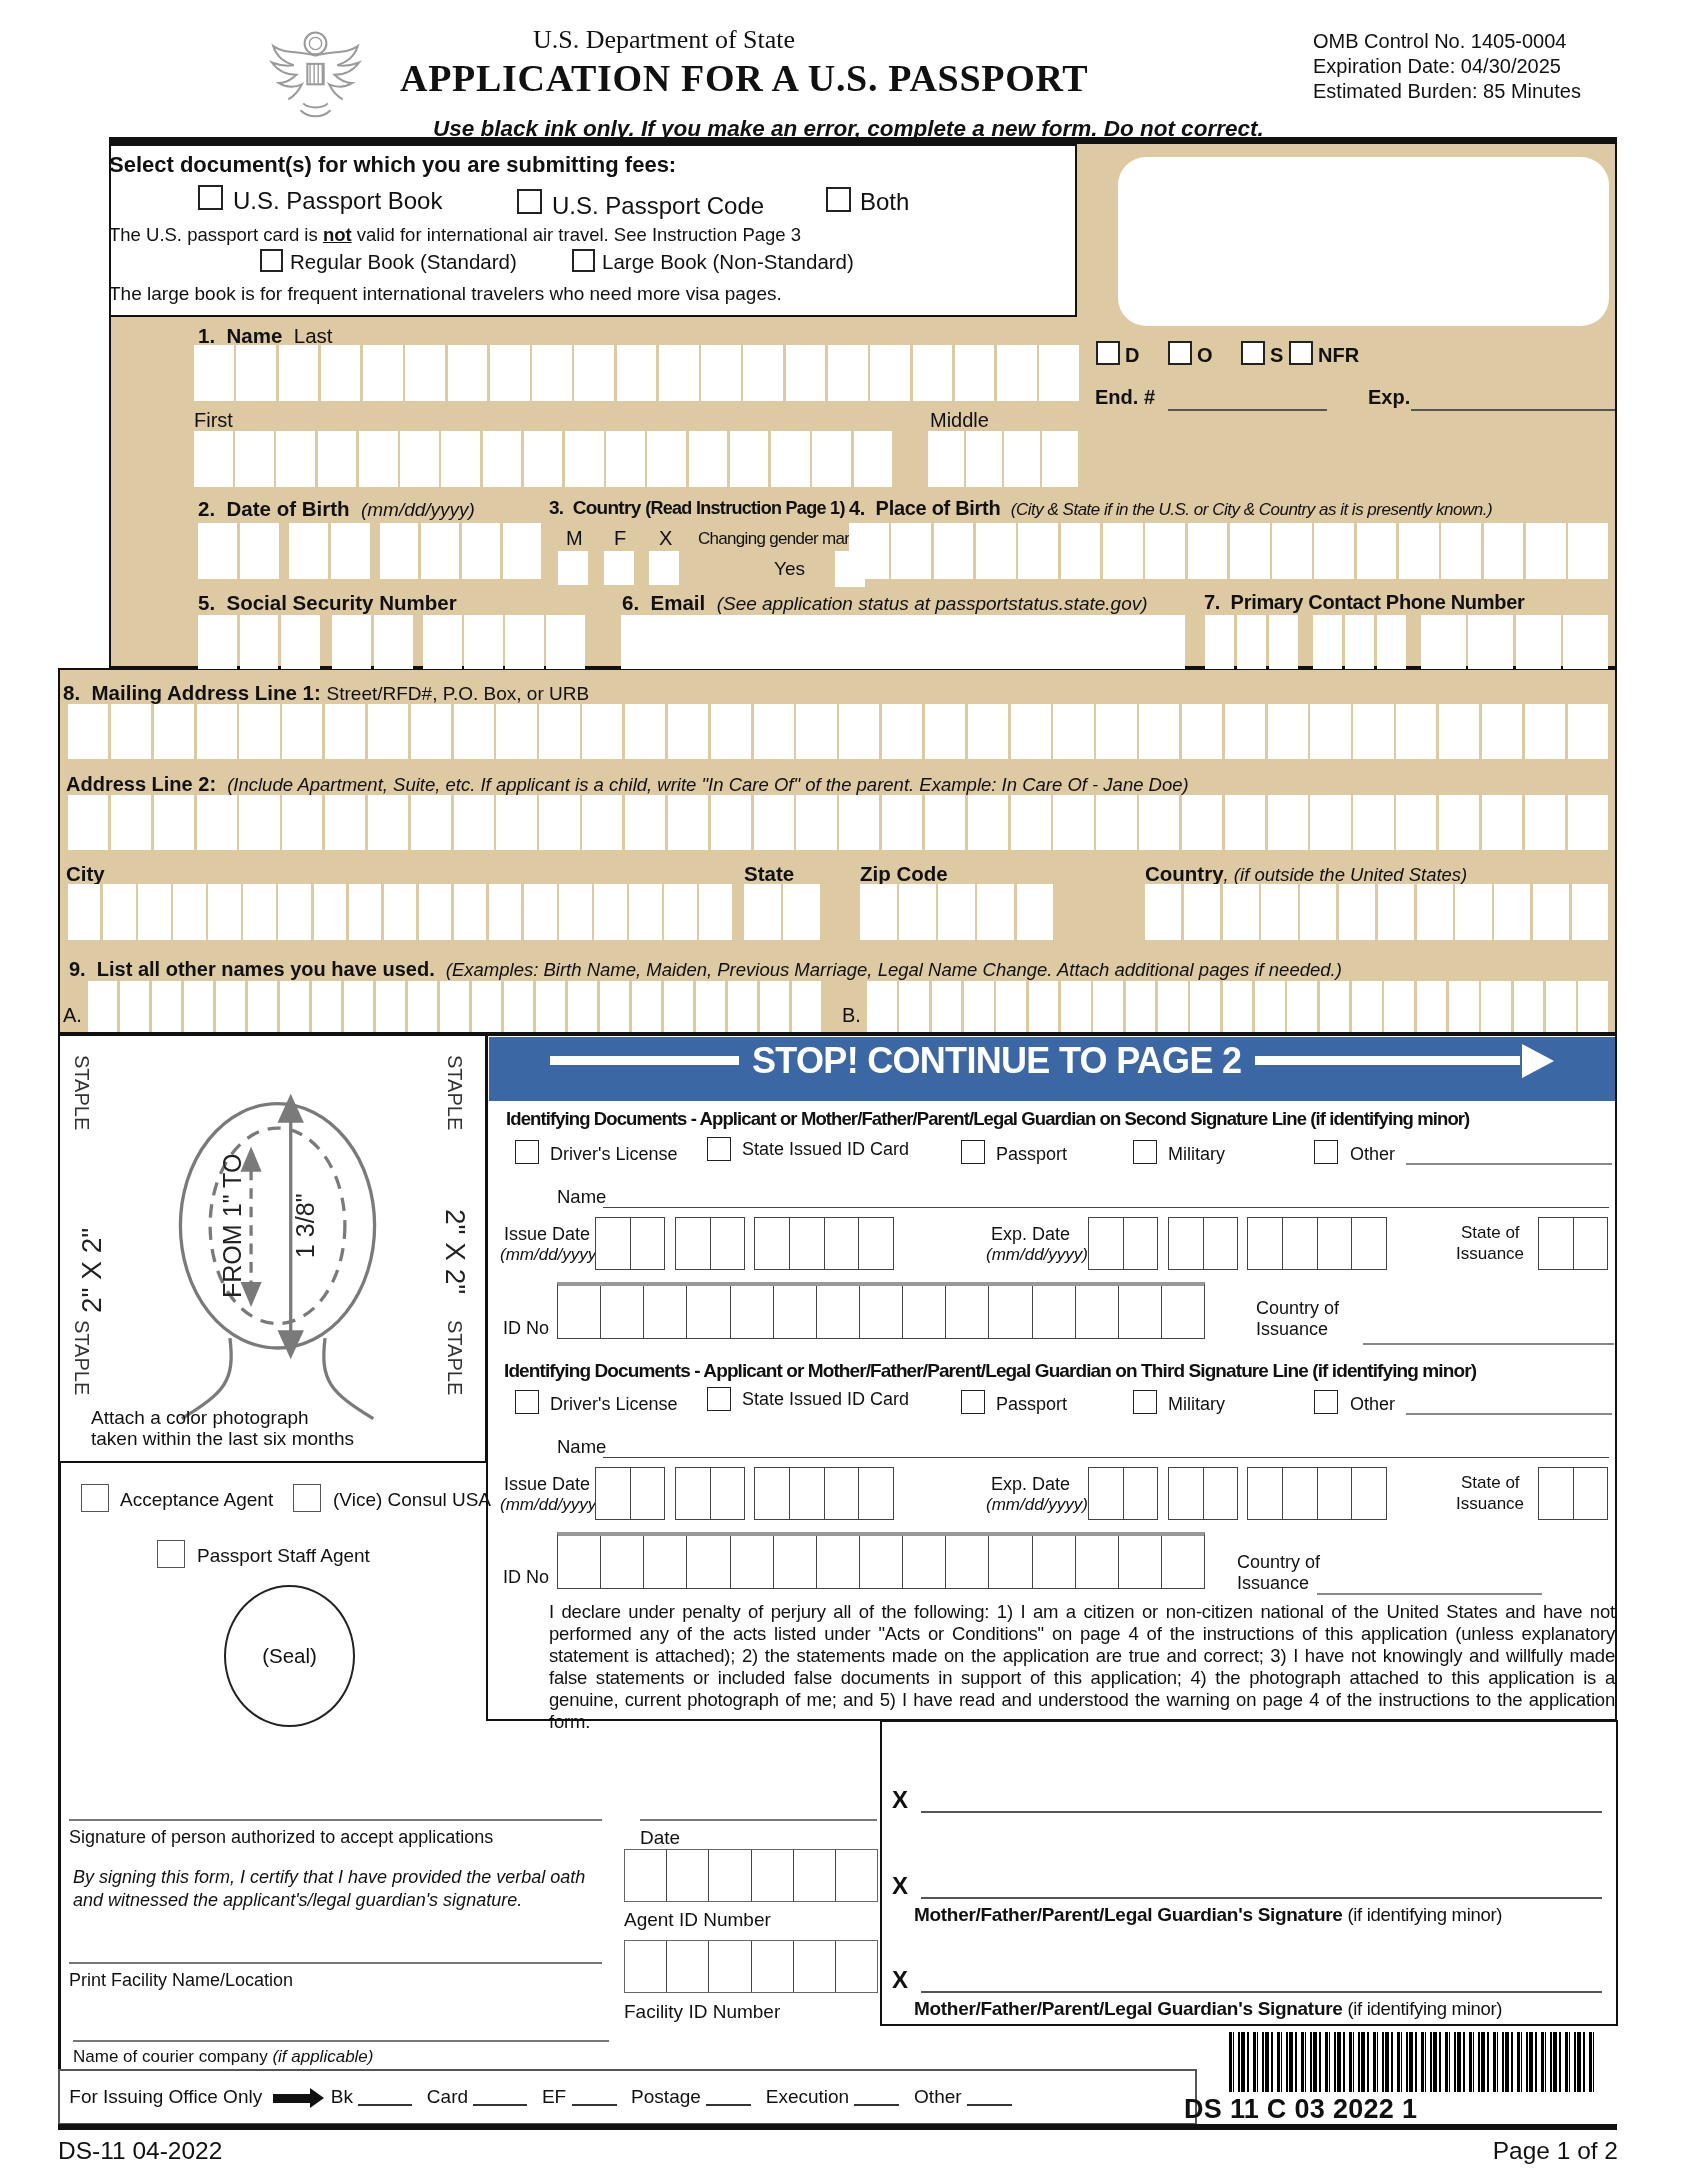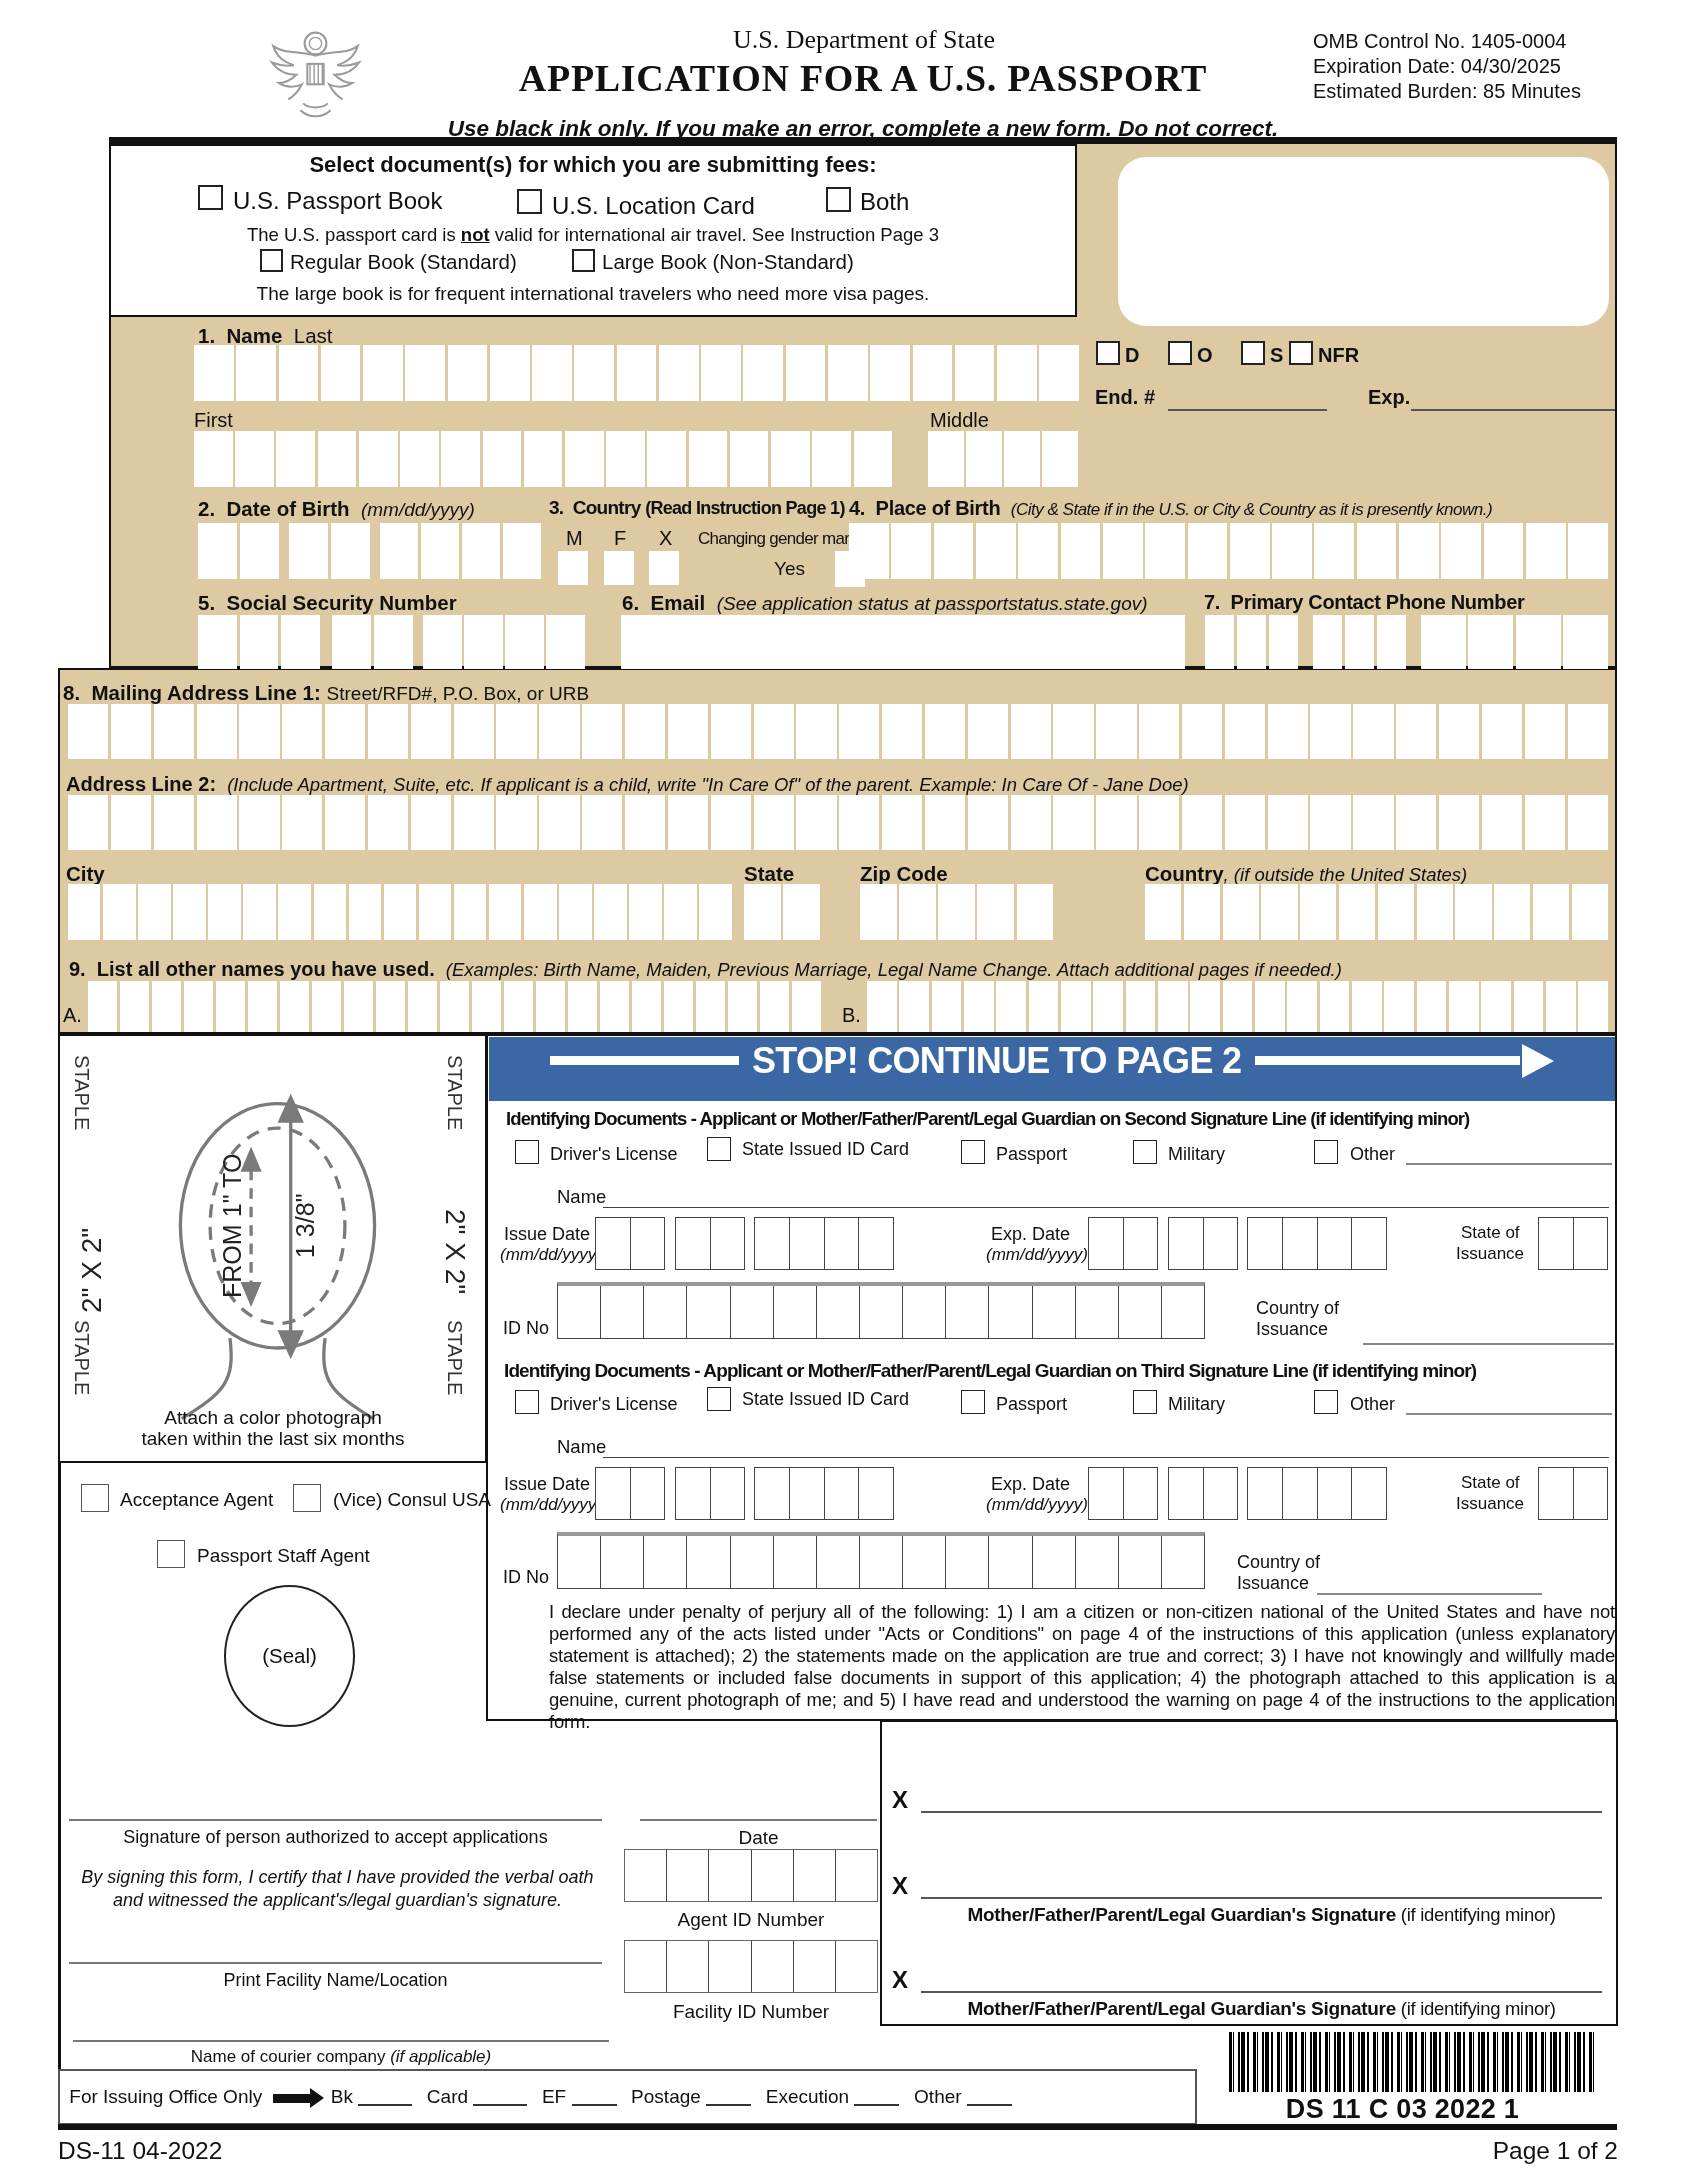--- a/index.html
+++ b/index.html
@@ -3,21 +3,21 @@
 <meta charset="utf-8">
 <style>
   :root{ --tan:#ddc9a2; --blue:#3b67a5; }
   html,body{margin:0;padding:0;background:#fff;}
   .page{position:relative;width:1687px;height:2183px;background:#fff;overflow:hidden;
         font-family:"Liberation Sans",sans-serif;color:#111;font-size:19px;}
   .abs{position:absolute;}
   .b{font-weight:bold;}
   .i{font-style:italic;}
   .n{white-space:nowrap;}
-  .c{text-align:center;}
+  .c{}
   .serif{font-family:"Liberation Serif",serif;}
   .tanbg{position:absolute;background:var(--tan);}
   .boxline{position:absolute;border:2.6px solid #111;box-sizing:border-box;}
   .whitebox{position:absolute;background:#fff;box-sizing:border-box;}
   .ck{position:absolute;background:#fff;border:2px solid #222;width:25px;height:25px;box-sizing:border-box;}
   .grid{position:absolute;display:flex;gap:2.6px;}
   .grid .cell{flex:1 1 0;background:#fff;}
   .bgrid{position:absolute;display:flex;background:#fff;border:1.3px solid #444;box-sizing:border-box;}
   .bgrid .cell{flex:1 1 0;background:#fff;border-right:1.3px solid #444;}
   .bgrid .cell:last-child{border-right:0;}
@@ -76,21 +76,21 @@
   <div class="boxline" style="left:109px;top:142px;width:1508px;height:526px"></div>
   <div class="boxline" style="left:58px;top:668px;width:1559px;height:366px"></div>
 
   <div class="whitebox" style="left:109px;top:144px;width:968px;height:173px;background:#fff;border:2.6px solid #111"></div>
   <div class="abs b c n" style="left:109px;top:152px;width:968px;font-size:22px">
     <span>Select document(s) for which you are submitting fees:</span>
   </div>
   <div class="ck" style="left:198px;top:185px"></div>
   <div class="abs n" style="left:233px;top:187px;font-size:24px">U.S. Passport Book</div>
   <div class="ck" style="left:517px;top:189px"></div>
-  <div class="abs n" style="left:552px;top:192px;font-size:24px">U.S. Location Card</div>
+  <div class="abs n" style="left:552px;top:192px;font-size:24px">U.S. Passport Code</div>
   <div class="ck" style="left:826px;top:187px"></div>
   <div class="abs n" style="left:860px;top:188px;font-size:24px">Both</div>
   <div class="abs c n" style="left:109px;top:224px;width:968px;font-size:18.5px">
     <span>The U.S. passport card is </span><span class="b" style="text-decoration:underline">not</span><span> valid for international air travel. See Instruction Page 3</span>
   </div>
   <div class="ck" style="left:260px;top:249px;width:23px;height:23px"></div>
   <div class="abs n" style="left:290px;top:250px;font-size:20.5px">Regular Book (Standard)</div>
   <div class="ck" style="left:572px;top:249px;width:23px;height:23px"></div>
   <div class="abs n" style="left:602px;top:250px;font-size:20.5px">Large Book (Non-Standard)</div>
   <div class="abs c n" style="left:109px;top:283px;width:968px;font-size:19px">The large book is for frequent international travelers who need more visa pages.</div>

